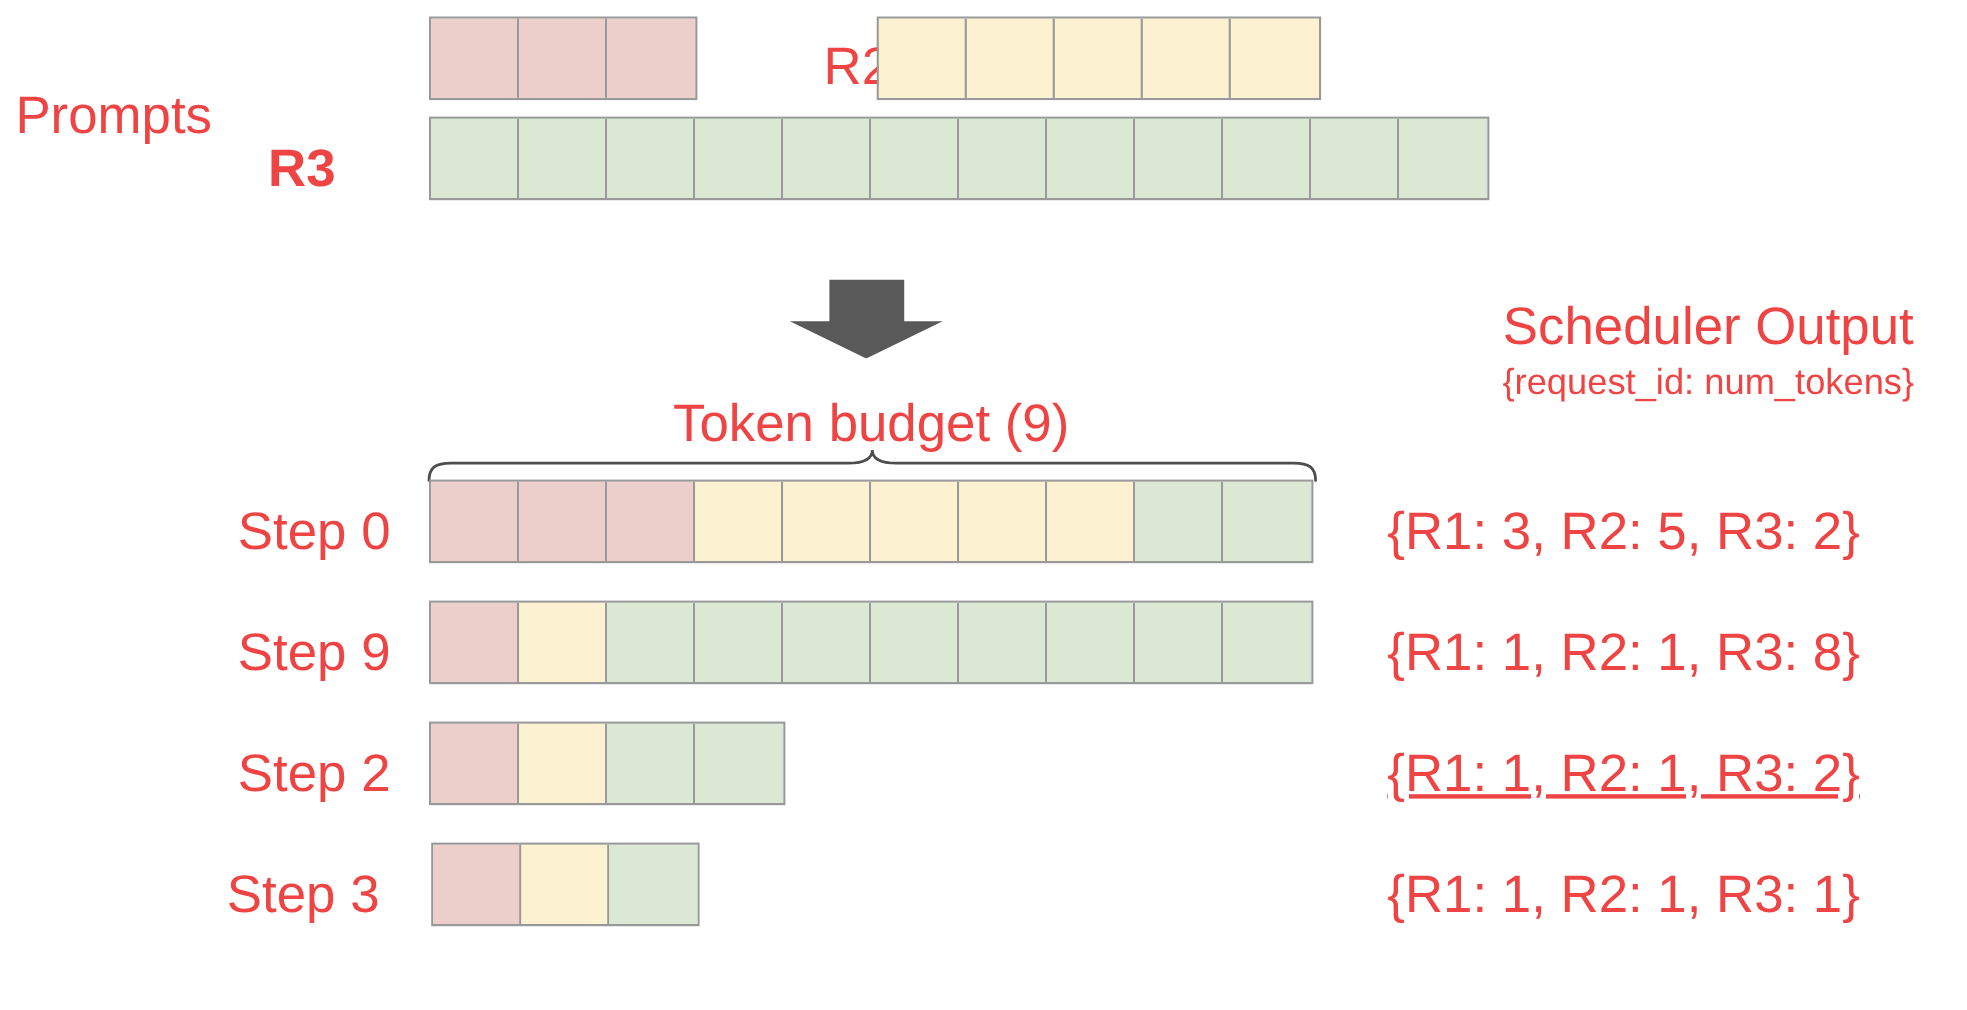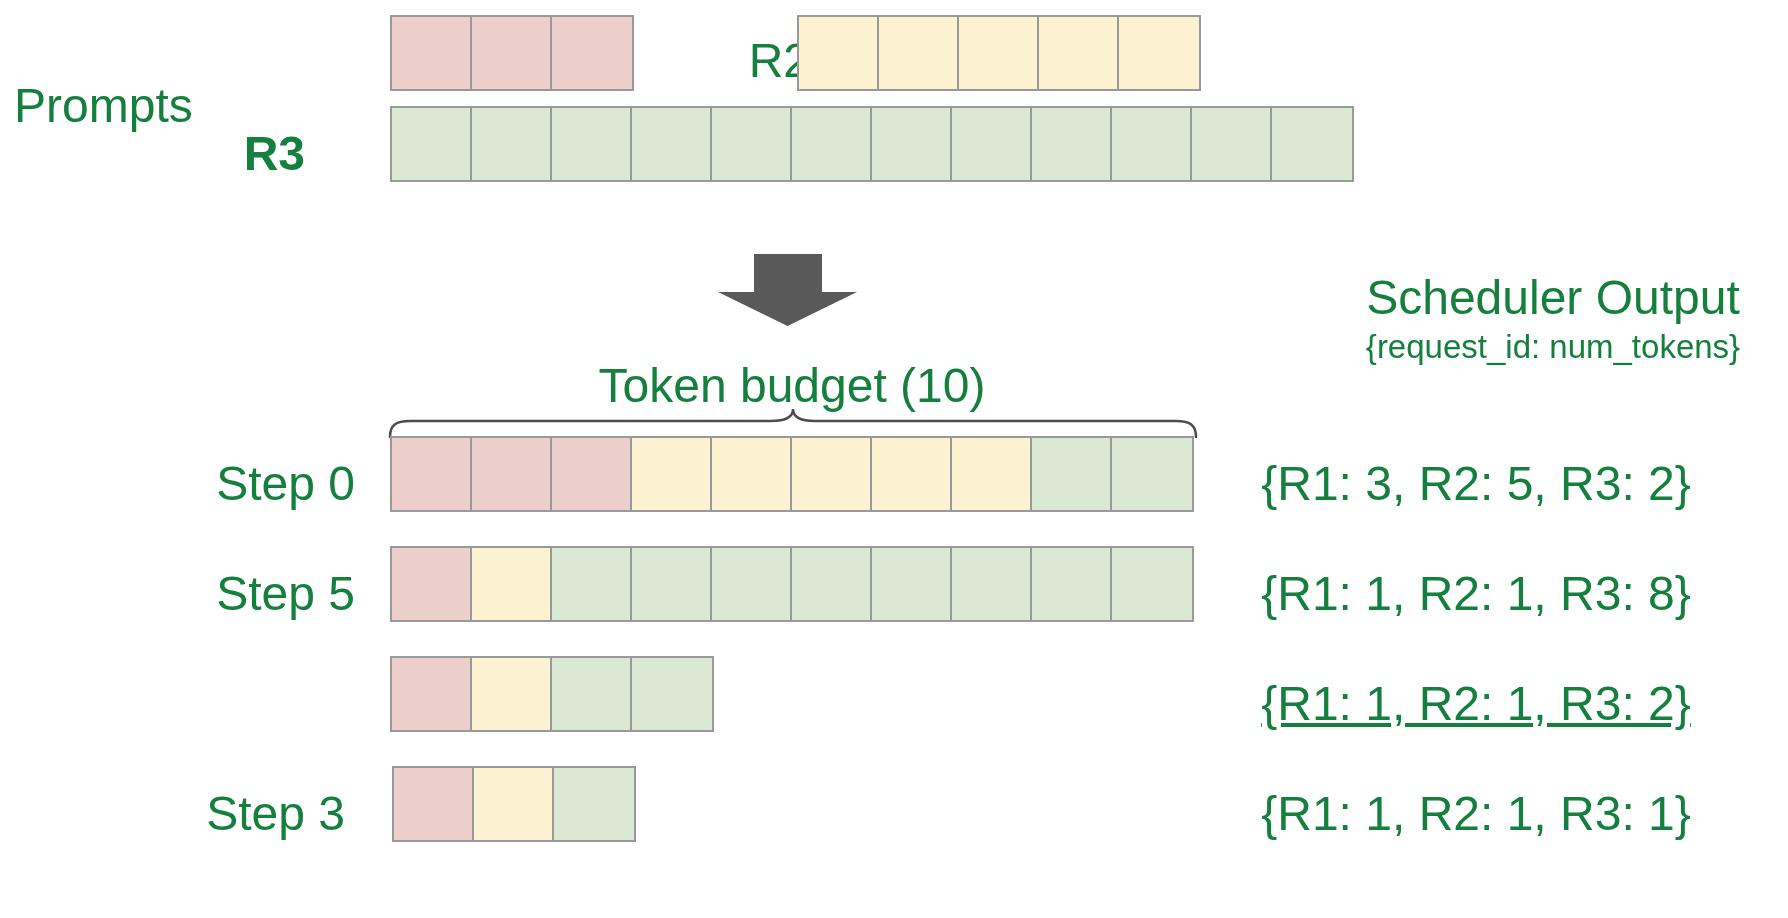--- a/index.html
+++ b/index.html
@@ -1,18 +1,18 @@
 <!DOCTYPE html>
 <html style="--cell-border: #999999; --arrow-color: #595959; --brace-color: #4d4d4d;"><head>
 <meta charset="utf-8">
 <style>
   html,body{margin:0;padding:0;background:#fff;}
   .canvas{
     position:relative;width:1788px;height:918px;background:#fff;
-    font-family:"Liberation Sans",sans-serif;color:#15803d;overflow:hidden;border-radius:27px;
+    font-family:"Liberation Sans",sans-serif;color:#ef4444;overflow:hidden;border-radius:27px;
   }
   .lbl{position:absolute;font-size:48px;line-height:52px;white-space:nowrap;}
   .right{text-align:right;}
   .center{text-align:center;}
   .row{
     position:absolute;display:inline-flex;
     border:2px solid var(--cell-border,#999);box-sizing:content-box;height:72px;
   }
   .cell{width:80px;height:100%;border-right:2px solid var(--cell-border,#999);box-sizing:border-box;}
   .cell:last-child{border-right:none;}
@@ -86,21 +86,21 @@
       <div class="cell" style="background: rgb(219, 232, 212);"></div>
       <div class="cell" style="background: rgb(219, 232, 212);"></div>
       <div class="cell" style="background: rgb(219, 232, 212);"></div>
       <div class="cell" style="background: rgb(219, 232, 212);"></div>
     </div>
 
   <svg id="arrow" width="139" height="72" viewBox="0 0 139 72">
     <polygon points="36,0 104,0 104,38 139,38 69.5,72 0,38 36,38"></polygon>
   </svg>
 
-  <div class="lbl center" id="token-budget">Token budget (10)</div>
+  <div class="lbl center" id="token-budget">Token budget (9)</div>
   <svg id="brace" width="810" height="30" viewBox="0 0 810 30">
     <path d="M 2,29 C 2,17 8,13 22,13 L 383,13 C 397,13 405,9 405,1 C 405,9 413,13 427,13 L 788,13 C 802,13 808,17 808,29"></path>
   </svg>
 
   <div class="lbl center" id="so-title">Scheduler Output</div>
   <div class="lbl center" id="so-sub">{request_id: num_tokens}</div>
 
   <div class="lbl right" id="lbl-step0">Step 0</div>
   <div class="row" id="row-step0">
       <div class="cell" style="background: rgb(236, 206, 203);"></div>
@@ -109,35 +109,36 @@
       <div class="cell" style="background: rgb(252, 241, 208);"></div>
       <div class="cell" style="background: rgb(252, 241, 208);"></div>
       <div class="cell" style="background: rgb(252, 241, 208);"></div>
       <div class="cell" style="background: rgb(252, 241, 208);"></div>
       <div class="cell" style="background: rgb(252, 241, 208);"></div>
       <div class="cell" style="background: rgb(219, 232, 212);"></div>
       <div class="cell" style="background: rgb(219, 232, 212);"></div>
     </div>
   <div class="output" id="out-step0">{R1: 3, R2: 5, R3: 2}</div>
 
-  <div class="lbl right" id="lbl-step1">Step 5</div>
+  <div class="lbl right" id="lbl-step1">Step 9</div>
   <div class="row" id="row-step1">
       <div class="cell" style="background: rgb(236, 206, 203);"></div>
       <div class="cell" style="background: rgb(252, 241, 208);"></div>
       <div class="cell" style="background: rgb(219, 232, 212);"></div>
       <div class="cell" style="background: rgb(219, 232, 212);"></div>
       <div class="cell" style="background: rgb(219, 232, 212);"></div>
       <div class="cell" style="background: rgb(219, 232, 212);"></div>
       <div class="cell" style="background: rgb(219, 232, 212);"></div>
       <div class="cell" style="background: rgb(219, 232, 212);"></div>
       <div class="cell" style="background: rgb(219, 232, 212);"></div>
       <div class="cell" style="background: rgb(219, 232, 212);"></div>
     </div>
   <div class="output" id="out-step1">{R1: 1, R2: 1, R3: 8}</div>
 
+  <div class="lbl right" id="lbl-step2">Step 2</div>
   <div class="row" id="row-step2">
       <div class="cell" style="background: rgb(236, 206, 203);"></div>
       <div class="cell" style="background: rgb(252, 241, 208);"></div>
       <div class="cell" style="background: rgb(219, 232, 212);"></div>
       <div class="cell" style="background: rgb(219, 232, 212);"></div>
     </div>
   <div class="output" id="out-step2">{R1: 1, R2: 1, R3: 2}</div>
 
   <div class="lbl right" id="lbl-step3">Step 3</div>
   <div class="row" id="row-step3">

